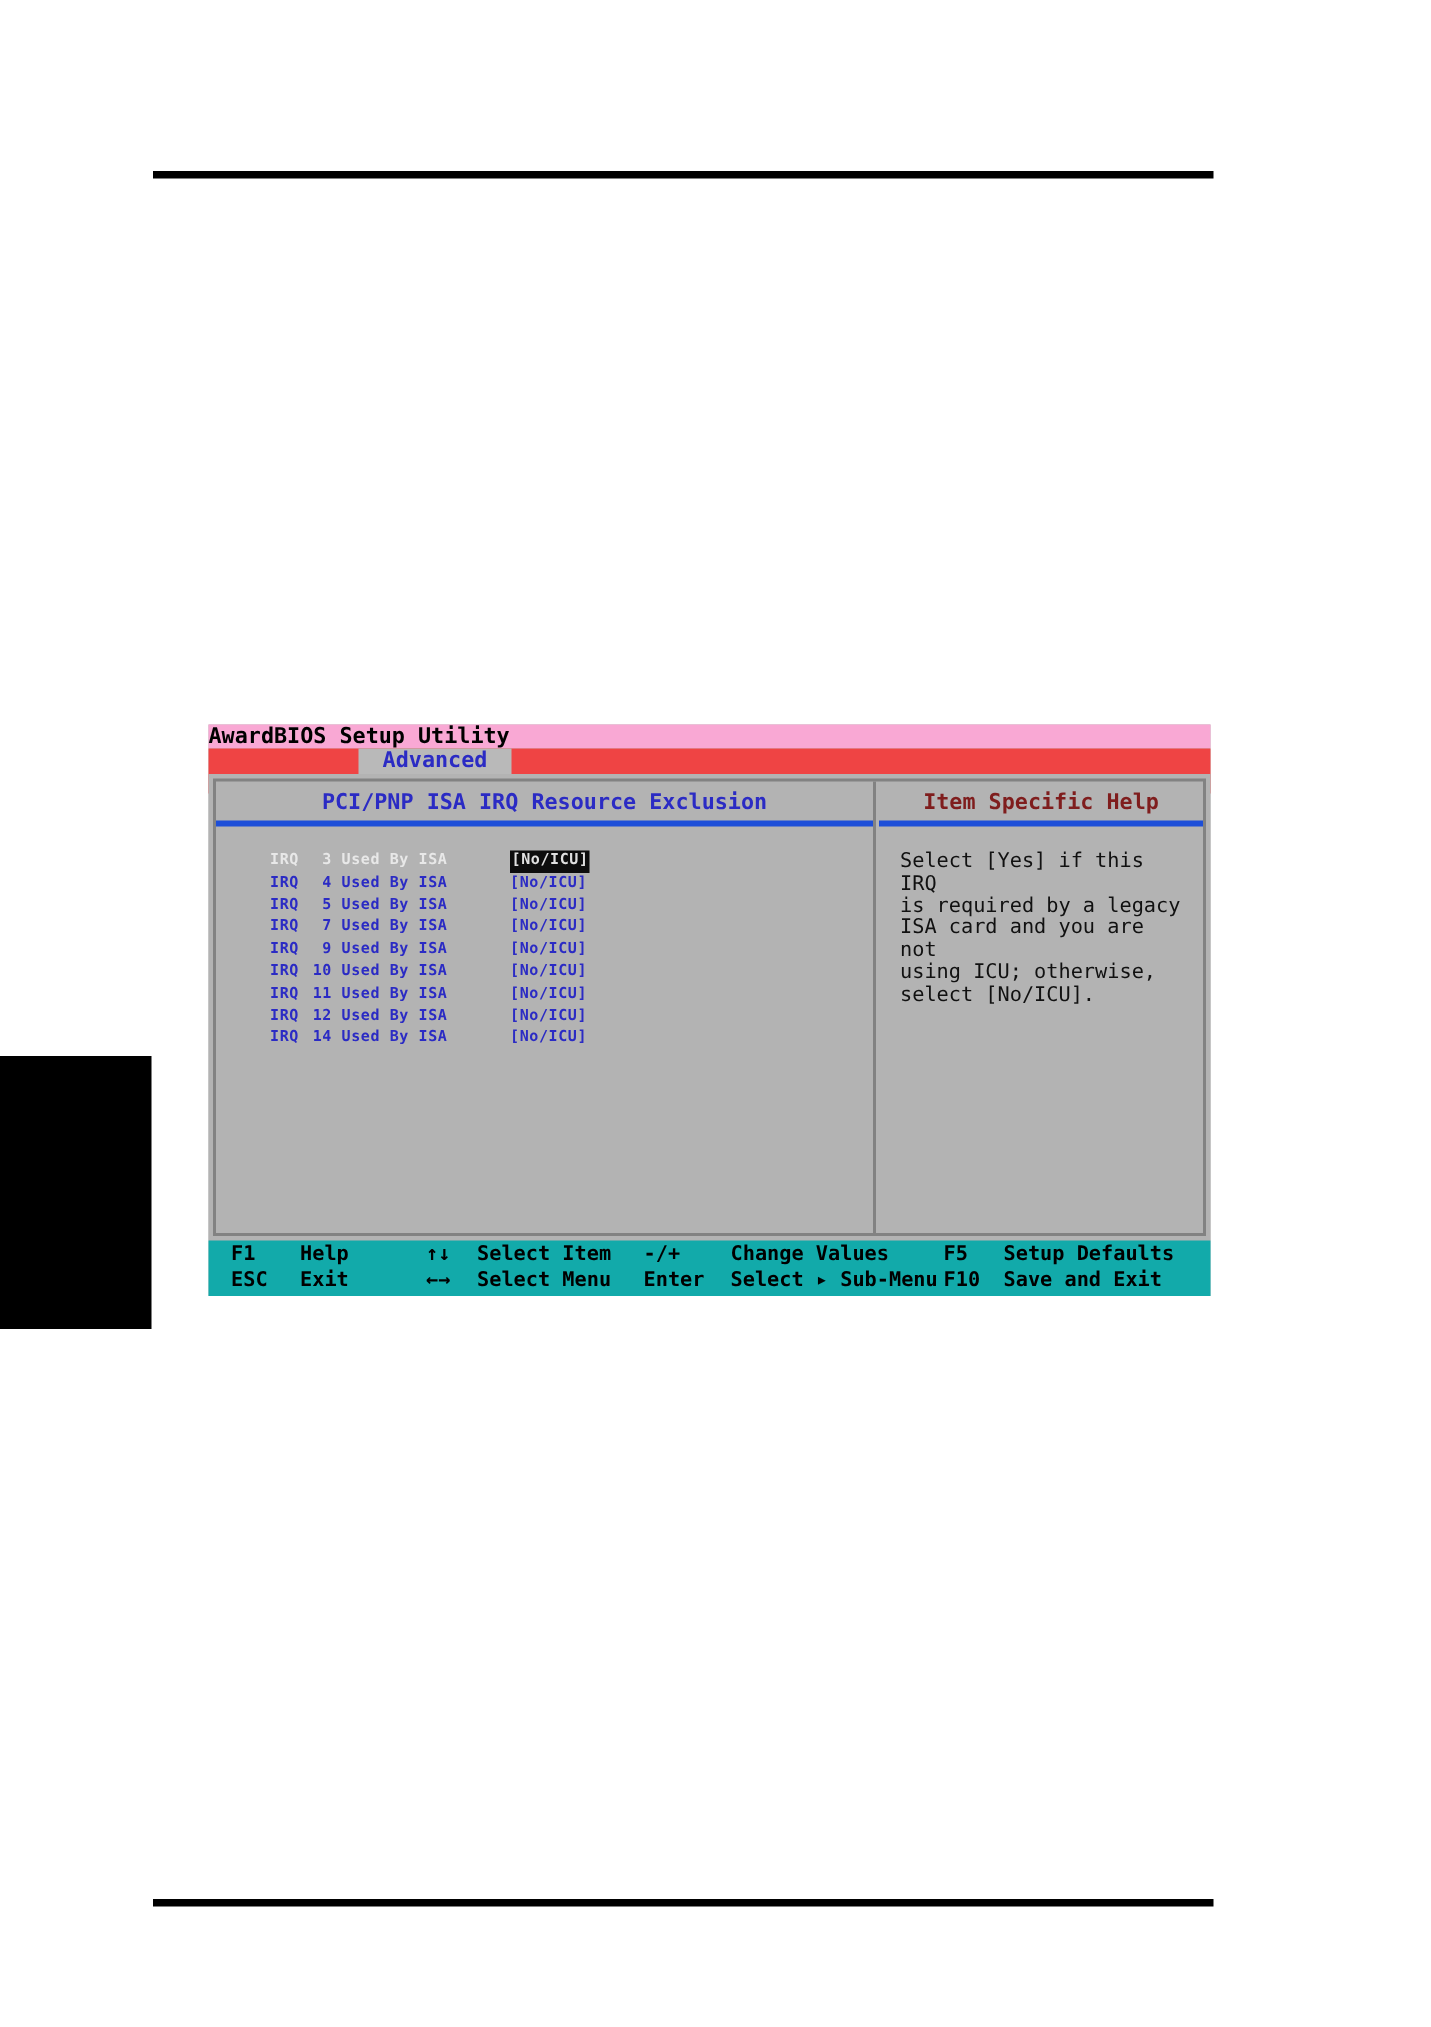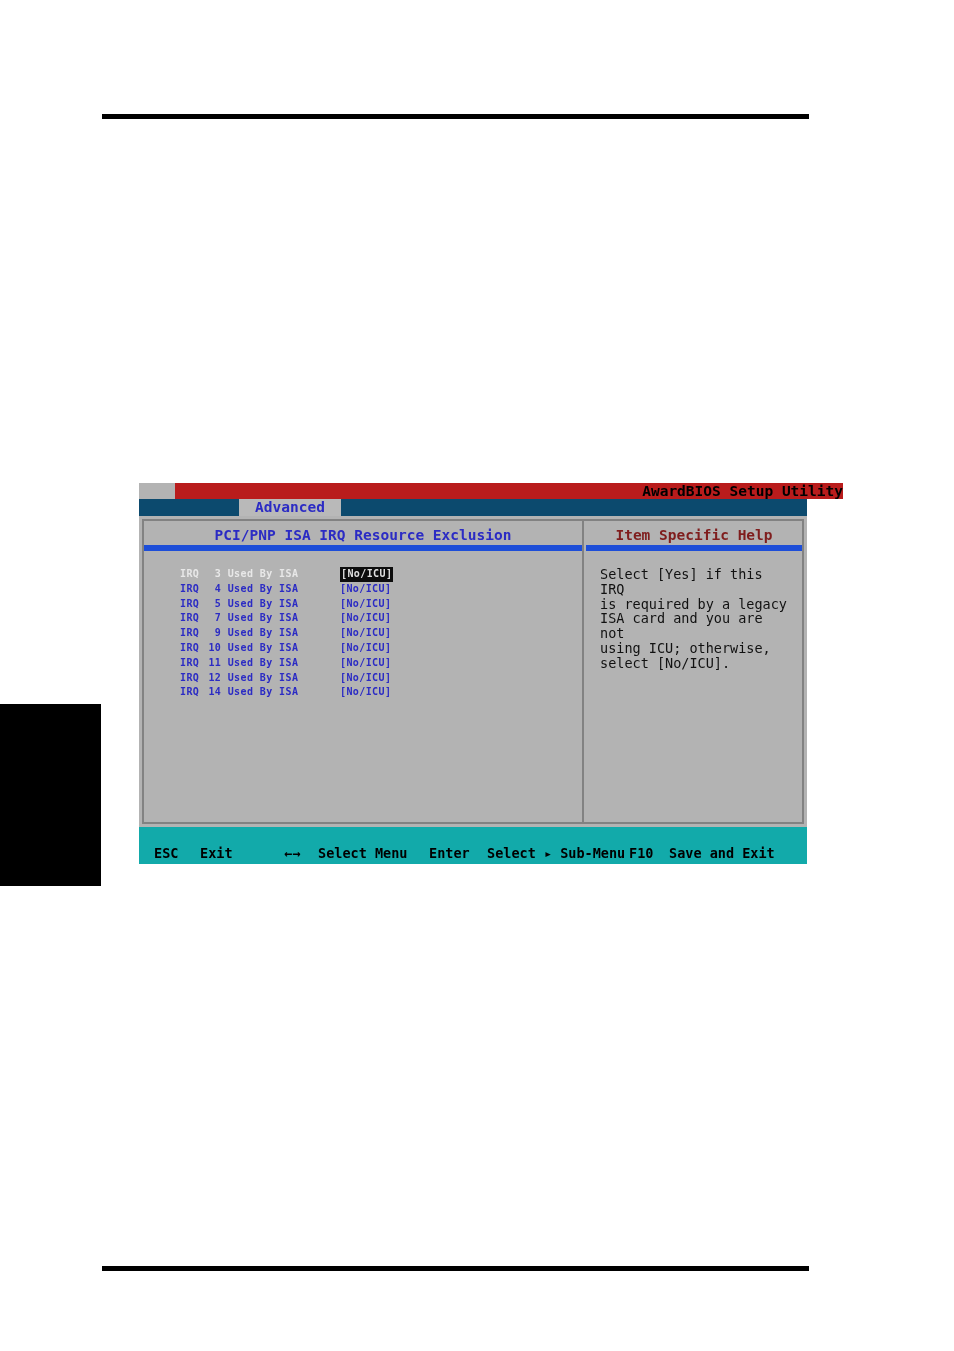--- a/index.html
+++ b/index.html
@@ -44,37 +44,36 @@
     height: 381px;
     background: #b3b3b3;
     font-family: "DejaVu Sans Mono", "Liberation Mono", monospace;
   }
 
   .bios-titlebar {
     position: absolute;
     left: 0; top: 0;
     width: 100%;
     height: 16px;
-    background: #b91c1c;
+    background: #f9a8d4;
     color: #000000;
     font-size: 14.5px;
     line-height: 16px;
-    text-align: right;
+    text-align: left;
     letter-spacing: 0px;
     font-weight: 700;
     white-space: nowrap;
-    margin-left: 36px;
   }
 
   .bios-tabstrip {
     position: absolute;
     left: 0; top: 16px;
     width: 100%;
     height: 30px;
-    background: #0c4a6e;
+    background: #ef4444;
   }
   .bios-tab {
     position: absolute;
     left: 100px;
     top: 0px;
     width: 102px;
     height: 17px;
     background: #b9b9b9;
     color: #2b2bc4;
     font-size: 14.5px;
@@ -114,21 +113,21 @@
     position: absolute;
     left: 442px; top: 0;
     right: 0;
     height: 100%;
   }
 
   .panel-head {
     position: relative;
     height: 30px;
     box-sizing: border-box;
-    border-bottom: 6px solid #1d4ed8;
+    border-bottom: 4px solid #1d4ed8;
     line-height: 28px;
     text-align: center;
     font-size: 14.5px;
     font-weight: 700;
     white-space: nowrap;
   }
   .panel-head.main { color: #2b2bc4; }
   .panel-head.help { color: #7f1d1d; }
 
   .irq-list {
@@ -254,20 +253,30 @@
 is required by a legacy
 ISA card and you are not
 using ICU; otherwise,
 select [No/ICU].</div>
       </div>
 
     </div>
   </div>
 
   <div class="bios-footer">
+    <div class="foot-row r1">
+      <span class="fc c-key1">F1</span>
+      <span class="fc c-act1">Help</span>
+      <span class="fc c-key2">↑↓</span>
+      <span class="fc c-act2">Select Item</span>
+      <span class="fc c-key3">-/+</span>
+      <span class="fc c-act3">Change Values</span>
+      <span class="fc c-key4">F5</span>
+      <span class="fc c-act4">Setup Defaults</span>
+    </div>
     <div class="foot-row r2">
       <span class="fc c-key1">ESC</span>
       <span class="fc c-act1">Exit</span>
       <span class="fc c-key2">←→</span>
       <span class="fc c-act2">Select Menu</span>
       <span class="fc c-key3">Enter</span>
       <span class="fc c-act3">Select ▸ Sub-Menu</span>
       <span class="fc c-key4">F10</span>
       <span class="fc c-act4">Save and Exit</span>
     </div>

